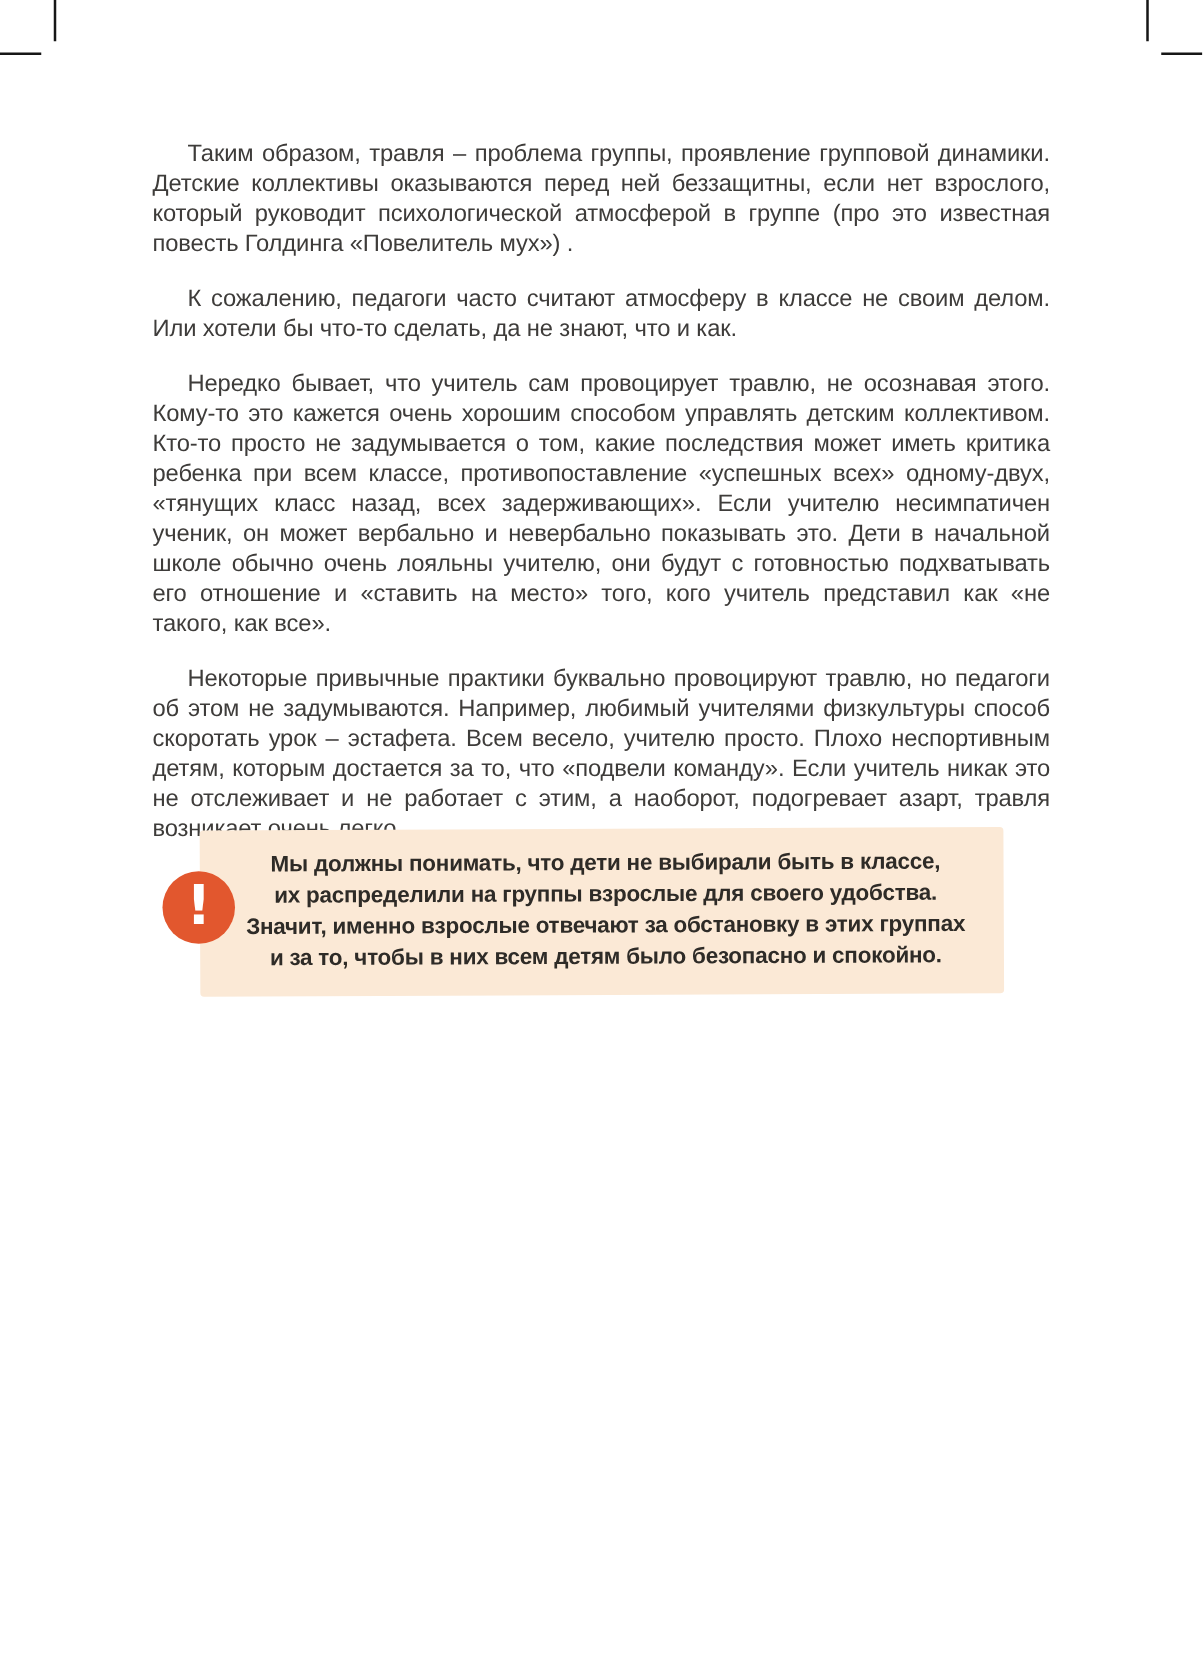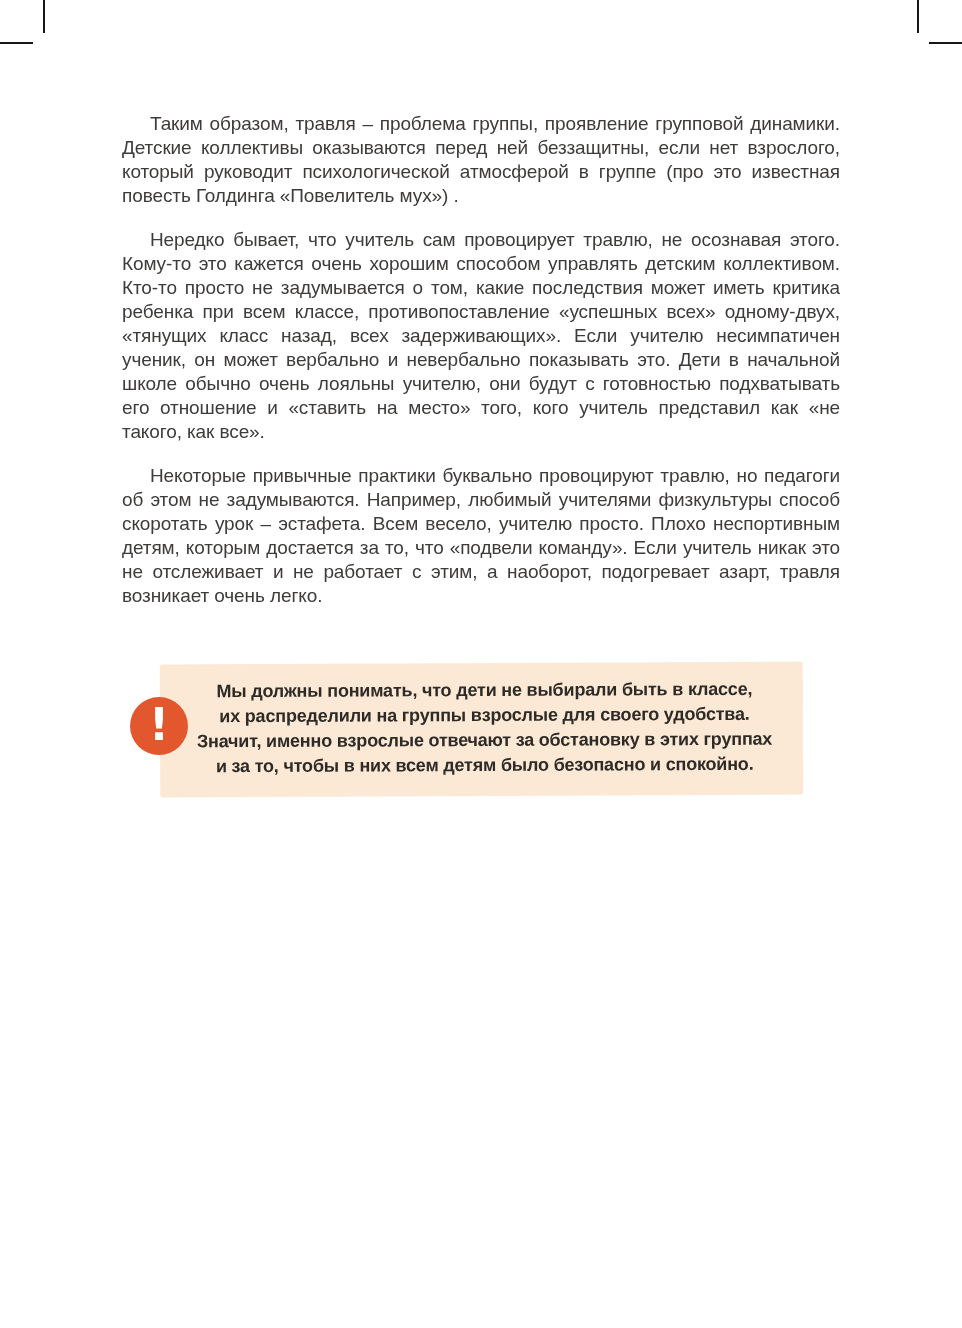--- a/index.html
+++ b/index.html
@@ -115,20 +115,21 @@
   <div class="crop h tl-h"></div>
   <div class="crop v tr-v"></div>
   <div class="crop h tr-h"></div>
   <div class="crop h bl-h"></div>
   <div class="crop v bl-v"></div>
   <div class="crop h br-h"></div>
   <div class="crop v br-v"></div>
 
   <div class="content">
     <p>Таким образом, травля – проблема группы, проявление групповой динамики. Детские коллективы оказываются перед ней беззащитны, если нет взрослого, который руководит психологической атмосферой в группе (про это известная повесть Голдинга «Повелитель мух») .</p>
+    <p>К сожалению, педагоги часто считают атмосферу в классе не своим делом. Или хотели бы что-то сделать, да не знают, что и как.</p>
     <p>Нередко бывает, что учитель сам провоцирует травлю, не осознавая этого. Кому-то это кажется очень хорошим способом управлять детским коллективом. Кто-то просто не задумывается о том, какие последствия может иметь критика ребенка при всем классе, противопоставление «успешных всех» одному-двух, «тянущих класс назад, всех задерживающих». Если учителю несимпатичен ученик, он может вербально и невербально показывать это. Дети в начальной школе обычно очень лояльны учителю, они будут с готовностью подхватывать его отношение и «ставить на место» того, кого учитель представил как «не такого, как все».</p>
     <p>Некоторые привычные практики буквально провоцируют травлю, но педагоги об этом не задумываются. Например, любимый учителями физкультуры способ скоротать урок – эстафета. Всем весело, учителю просто. Плохо неспортивным детям, которым достается за то, что «подвели команду». Если учитель никак это не отслеживает и не работает с этим, а наоборот, подогревает азарт, травля возникает очень легко.</p>
   </div>
 
   <div class="callout">
     <div class="callout-line">Мы должны понимать, что дети не выбирали быть в классе,</div>
     <div class="callout-line">их распределили на группы взрослые для своего удобства.</div>
     <div class="callout-line">Значит, именно взрослые отвечают за обстановку в этих группах</div>
     <div class="callout-line">и за то, чтобы в них всем детям было безопасно и спокойно.</div>
   </div>

